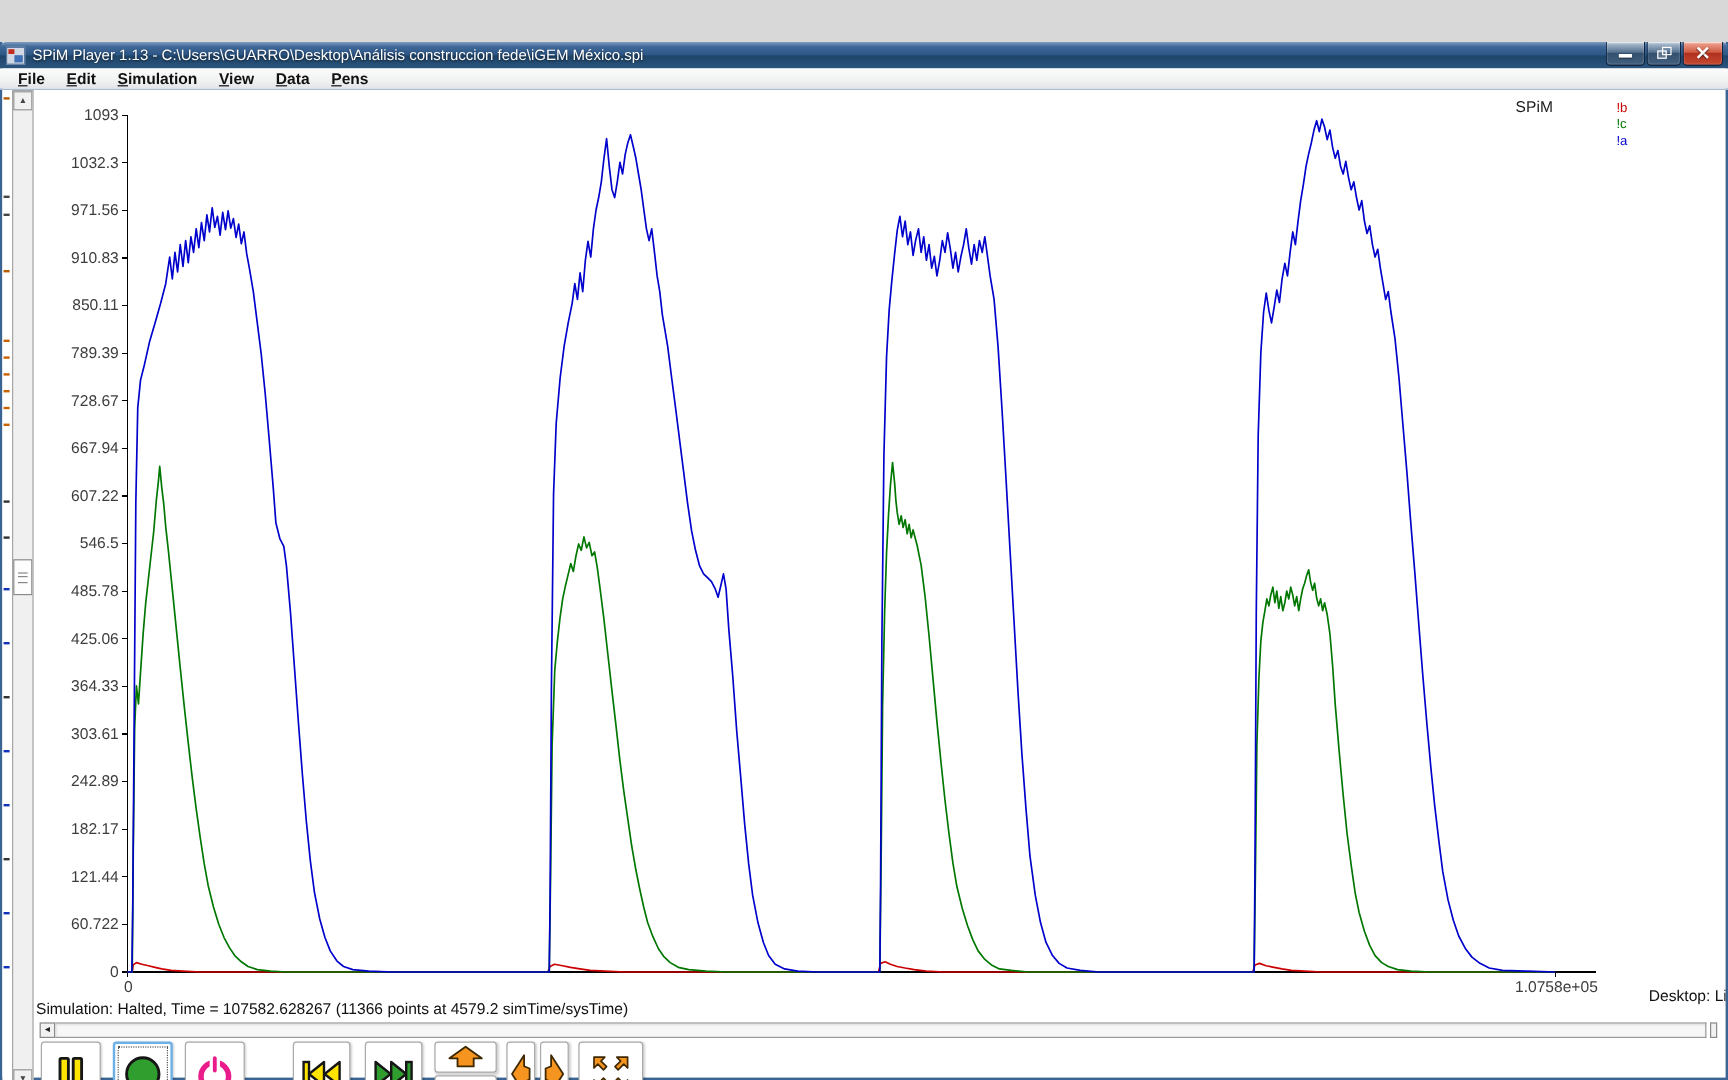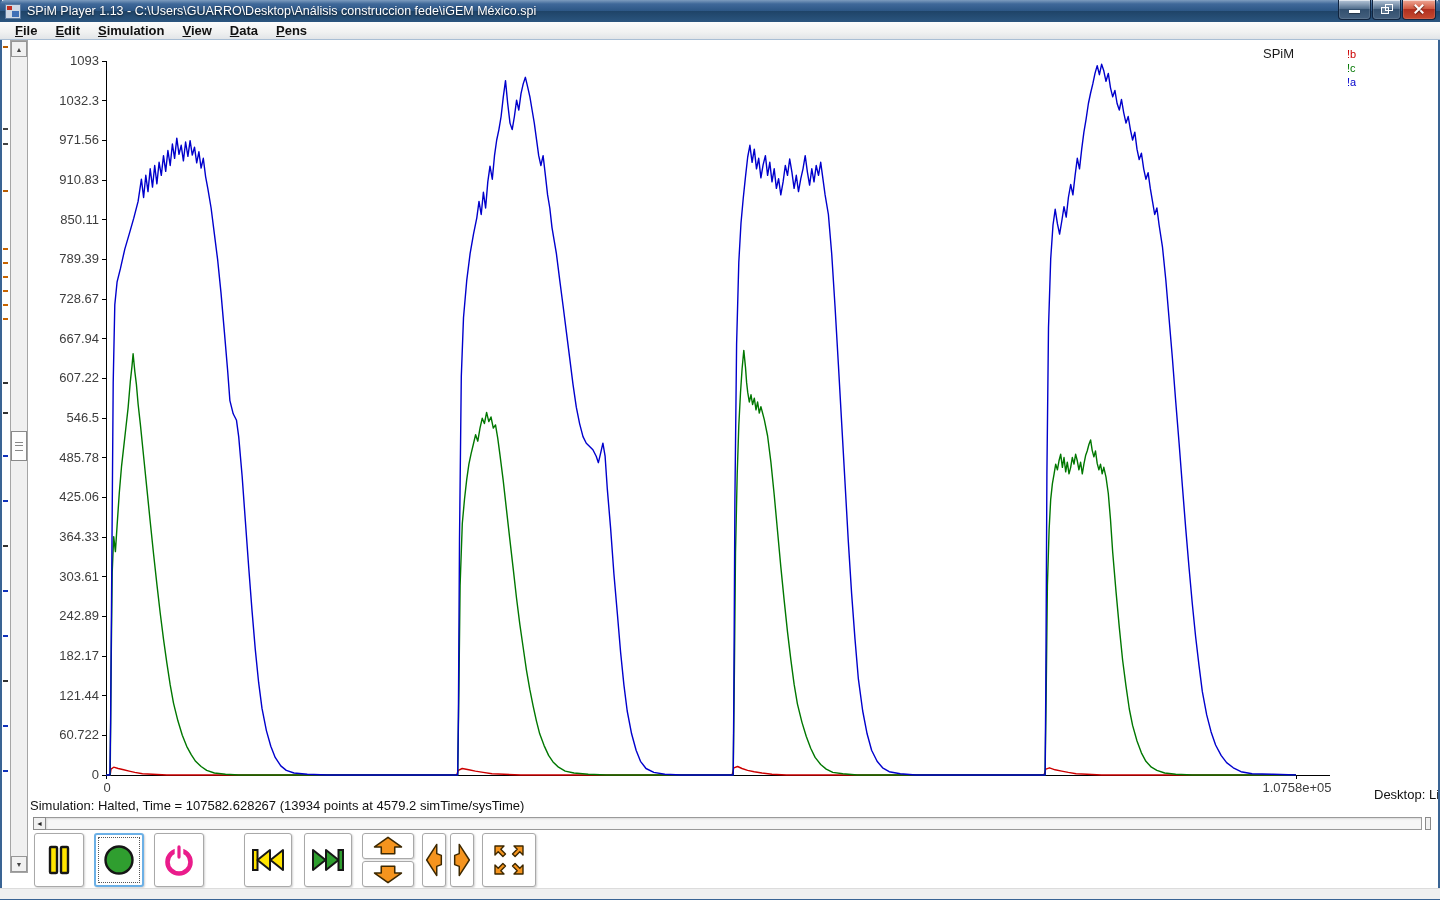--- a/index.html
+++ b/index.html
@@ -1,18 +1,18 @@
 <!DOCTYPE html>
 <html><head>
 <meta charset="utf-8">
 <style>
   html,body{margin:0;padding:0;width:1440px;height:900px;overflow:hidden;
     font-family:"Liberation Sans",sans-serif;background:#d8d8d8;}
   .window{position:absolute;inset:0;background:#fff;box-sizing:border-box;
-    border-left:2px solid #3a6494;border-right:2px solid #3a6494;border-bottom:2px solid #3a6494;}
+    border-left:2px solid #3a6494;border-right:2px solid #3a6494;border-bottom:2px solid #3a6494;margin-top:35px;}
   
   .titlebar{position:absolute;left:-2px;right:-2px;top:0;height:22px;
     background:linear-gradient(#7d9cbe 0%,#3f6899 18%,#2c5685 50%,#1f4468 52%,#2b557f 100%);
     display:flex;align-items:center;border-radius:5px 5px 0 0;padding-left:5px;box-sizing:border-box;}
   .app-icon{width:14px;height:13px;background:#cfd8e4;border:1px solid #5a7aa0;position:relative;flex:0 0 auto;}
   .app-icon:before{content:"";position:absolute;left:1px;top:1px;width:5px;height:4px;background:#c22d1f;}
   .app-icon:after{content:"";position:absolute;right:1px;bottom:1px;width:7px;height:6px;background:#3f6fb5;}
   .title-text{color:#fff;font-size:12.5px;margin-left:6px;white-space:nowrap;
     text-shadow:0 1px 2px rgba(0,0,0,.65);flex:1 1 auto;overflow:hidden;}
   .win-controls{display:flex;gap:1px;margin-right:4px;margin-top:-3px;}
@@ -183,21 +183,21 @@
       <text x="1267" y="752" text-anchor="middle" font-size="13" fill="#3d3d3d">1.0758e+05</text>
       <text x="1233" y="18" font-size="13" fill="#1a1a1a">SPiM</text>
       <text x="1317" y="18" font-size="11" fill="#cc0000">!b</text>
       <text x="1317" y="32" font-size="11" fill="#007700">!c</text>
       <text x="1317" y="46" font-size="11" fill="#0000cc">!a</text>
       <polyline points="76.0,735.0 80.2,735.0 81.0,729.1 83.7,727.2 88.2,728.5 93.7,729.8 99.2,731.1 104.8,732.4 112.5,733.7 122.5,734.3 136.8,735.0 426.6,735.0 428.3,730.4 432.2,728.5 438.8,729.8 445.4,731.1 453.2,732.4 462.0,733.7 474.2,734.3 490.8,735.0 702.1,735.0 703.8,727.8 707.6,726.5 712.0,728.5 717.6,730.4 724.2,731.7 731.9,733.0 741.9,734.3 756.3,735.0 1014.0,735.0 1015.8,729.1 1019.5,727.8 1025.1,729.8 1031.7,731.1 1038.3,732.4 1046.1,733.7 1057.1,734.3 1071.5,735.0 1266.0,735.0" fill="none" stroke="#cc0000" stroke-width="1.4" stroke-linejoin="round"></polyline>
       <polyline points="76.0,735.0 80.2,735.0 81.1,630.5 82.2,532.5 83.7,496.6 85.4,511.6 87.1,485.5 89.3,452.8 91.5,426.7 93.7,407.1 95.9,387.5 98.1,367.9 100.3,341.7 102.0,326.1 103.1,313.7 104.8,331.3 106.4,344.4 108.1,364.0 110.3,383.6 113.6,416.2 116.9,448.9 120.2,481.5 123.6,514.2 126.9,544.3 130.2,573.0 133.5,599.1 136.8,622.6 140.2,644.9 143.5,663.1 147.9,680.8 152.3,695.2 156.7,706.3 161.2,714.7 165.6,721.3 171.1,726.5 176.7,730.4 184.4,733.0 195.5,734.3 208.7,735.0 426.1,735.0 427.7,735.0 428.9,650.1 430.1,545.6 432.3,483.5 434.5,459.3 436.7,439.7 438.9,424.1 441.1,413.6 443.3,404.5 445.6,394.7 447.8,401.2 450.0,388.1 452.2,378.3 454.4,383.6 456.6,372.4 458.8,381.6 461.0,377.0 463.3,388.1 465.5,384.9 467.7,397.9 469.9,414.3 473.2,440.4 476.5,469.8 479.8,499.2 483.2,528.6 486.5,558.0 489.8,584.1 493.1,607.0 496.4,629.8 499.8,649.4 503.1,665.8 506.4,680.8 509.7,693.8 514.1,705.6 518.6,715.4 523.0,721.9 528.5,727.2 535.2,731.1 544.0,733.0 558.3,734.3 576.0,735.0 701.0,735.0 703.2,735.0 704.4,630.5 705.5,512.9 707.2,434.5 708.8,385.5 710.5,352.8 712.1,328.7 713.8,310.4 715.5,327.4 716.6,342.4 717.7,352.2 719.3,362.0 721.0,354.8 722.6,364.6 724.3,358.1 726.0,369.8 727.6,362.0 729.3,373.1 730.9,366.6 734.3,379.6 737.6,396.0 740.9,422.1 744.2,454.8 747.5,490.7 750.8,526.6 754.2,560.6 757.5,591.9 760.8,619.4 764.1,644.2 767.4,663.8 771.9,682.1 776.3,696.5 780.7,708.2 785.1,717.4 790.7,724.5 796.2,729.1 802.8,732.4 812.8,733.7 827.1,735.0 1012.9,735.0 1015.1,735.0 1016.3,643.5 1017.4,545.6 1019.1,490.0 1020.7,459.3 1022.4,443.7 1024.1,433.9 1025.7,424.1 1027.4,429.9 1029.0,420.8 1030.7,414.3 1032.4,427.3 1034.0,417.5 1035.7,431.9 1037.3,422.1 1039.0,433.9 1040.7,427.3 1042.3,417.5 1044.0,424.1 1045.6,414.3 1047.3,420.8 1048.9,429.9 1050.6,422.1 1052.3,433.9 1053.9,424.1 1055.6,415.6 1057.2,411.0 1058.9,404.5 1060.6,399.9 1062.2,410.3 1063.9,416.9 1065.5,411.0 1067.2,423.4 1068.9,429.9 1070.5,424.1 1072.2,433.9 1073.8,427.3 1076.0,437.1 1078.3,453.5 1080.5,479.6 1082.7,512.2 1086.0,551.4 1089.3,587.4 1092.6,620.0 1096.0,646.2 1099.3,669.0 1102.6,685.4 1107.0,701.0 1111.4,712.8 1115.9,721.3 1121.4,727.2 1126.9,730.4 1134.7,733.0 1145.7,734.3 1162.2,735.0 1266.0,735.0" fill="none" stroke="#007700" stroke-width="1.4" stroke-linejoin="round"></polyline>
       <polyline points="76.0,735.0 79.9,735.0 80.6,682.7 81.8,526.0 83.2,343.1 84.8,264.7 87.1,241.8 90.4,228.7 94.8,209.1 99.2,194.1 103.7,178.4 108.1,161.4 111.4,139.2 113.6,157.5 115.8,135.3 118.0,151.6 120.2,128.8 122.5,147.1 124.7,125.5 126.9,143.8 129.1,122.3 131.3,135.3 133.5,115.7 135.7,131.4 137.9,110.5 140.2,125.5 142.4,104.0 144.6,118.3 146.8,98.1 149.0,114.4 151.2,105.3 153.4,120.9 155.6,102.0 157.9,116.4 160.1,100.7 162.3,115.1 164.5,107.2 166.7,122.9 168.9,111.8 171.1,128.1 173.3,118.3 175.6,136.6 177.8,148.4 181.1,168.0 184.4,194.1 187.7,220.2 191.0,252.9 194.4,292.1 197.7,331.3 199.9,360.7 203.2,373.8 206.5,380.3 208.7,396.6 212.1,435.8 215.4,481.5 218.7,527.3 222.0,570.4 225.3,609.6 228.6,642.2 232.0,668.4 236.4,690.6 240.8,706.3 245.2,717.4 250.8,725.9 256.3,730.4 264.0,733.0 277.3,734.3 297.2,735.0 425.5,735.0 427.7,735.0 428.4,676.2 429.5,499.8 431.3,336.5 433.5,277.7 436.8,239.8 440.1,213.7 443.5,194.1 446.8,177.8 449.0,161.4 451.2,174.5 453.4,152.3 455.6,168.0 457.8,141.9 460.0,126.2 462.3,139.2 464.5,115.7 466.7,100.0 468.9,89.6 471.1,76.5 473.3,56.9 475.5,40.6 477.7,63.5 480.0,83.1 482.2,89.6 484.4,76.5 486.6,60.2 488.8,70.0 491.0,53.7 493.2,43.9 495.4,37.3 497.7,47.1 499.9,56.9 502.1,70.0 504.3,83.1 506.5,99.4 508.7,115.7 510.9,125.5 513.1,115.7 515.4,135.3 517.6,154.9 519.8,168.0 522.0,187.6 524.2,200.6 526.4,213.7 529.7,239.8 533.1,266.0 536.4,292.1 539.7,318.2 543.0,344.4 546.3,367.2 549.6,383.6 553.0,396.6 556.3,403.2 559.6,406.4 562.9,409.7 566.2,416.2 568.4,422.7 570.7,412.9 572.9,403.2 575.1,416.2 577.3,448.9 580.6,488.1 583.9,533.8 587.3,573.0 590.6,612.2 593.9,644.9 597.2,671.0 601.6,693.8 606.1,710.2 610.5,721.3 616.0,728.5 623.8,732.4 634.8,734.3 651.2,735.0 701.0,735.0 703.2,735.0 703.8,663.1 704.9,460.6 706.6,303.9 708.8,222.2 711.0,183.0 713.2,158.8 715.5,136.6 717.7,117.0 719.9,105.3 722.1,122.3 724.3,109.2 726.5,128.8 728.7,118.3 730.9,137.9 733.1,124.9 735.4,115.7 737.6,135.3 739.8,122.3 742.0,141.9 744.2,128.8 746.4,148.4 748.6,138.6 750.8,154.9 753.1,141.9 755.3,125.5 757.5,135.3 759.7,119.0 761.9,132.1 764.1,148.4 766.3,135.3 768.5,151.6 770.8,138.6 773.0,128.8 775.2,115.7 777.4,132.1 779.6,145.1 781.8,128.8 784.0,141.9 786.2,125.5 788.5,135.3 790.7,122.3 792.9,138.6 795.1,154.9 798.4,174.5 801.7,213.7 805.0,266.0 808.4,324.8 811.7,383.6 815.0,442.3 818.3,501.1 821.6,553.4 825.0,599.1 828.3,638.3 832.7,671.0 837.1,693.8 841.6,710.2 847.1,721.3 852.6,727.8 859.2,731.7 870.3,733.7 885.7,735.0 1012.9,735.0 1015.1,735.0 1015.8,650.1 1016.9,434.5 1018.5,287.5 1020.7,218.9 1023.0,185.0 1025.2,169.3 1027.4,183.7 1029.6,194.1 1031.8,181.0 1034.0,166.7 1036.2,177.1 1038.4,157.5 1040.7,144.5 1042.9,154.9 1045.1,135.3 1047.3,118.3 1049.5,128.8 1051.7,109.2 1053.9,92.2 1056.1,79.1 1058.4,63.5 1060.6,53.0 1062.8,43.9 1065.0,33.4 1067.2,25.6 1069.4,34.7 1071.6,24.3 1073.8,30.8 1076.0,41.3 1078.3,33.4 1080.5,47.8 1082.7,56.9 1084.9,50.4 1087.1,63.5 1089.3,70.0 1091.5,59.5 1093.7,72.6 1096.0,83.1 1098.2,76.5 1100.4,89.6 1102.6,100.0 1104.8,92.2 1107.0,109.2 1109.2,119.6 1111.4,113.1 1113.7,128.8 1115.9,139.2 1118.1,132.7 1120.3,148.4 1122.5,161.4 1124.7,174.5 1126.9,168.0 1129.1,185.0 1132.5,207.2 1135.8,239.8 1139.1,279.0 1142.4,318.2 1145.7,361.3 1149.1,403.2 1152.4,446.3 1155.7,488.1 1159.0,527.3 1162.3,563.8 1165.6,596.5 1169.0,625.3 1172.3,651.4 1176.7,674.9 1181.1,691.9 1185.6,705.0 1191.1,715.4 1196.6,722.6 1203.3,727.8 1211.0,731.7 1222.1,733.7 1243.0,734.3 1266.0,735.0" fill="none" stroke="#0000cc" stroke-width="1.4" stroke-linejoin="round"></polyline>
     </svg>
 
-  <div class="status-text">Simulation: Halted, Time = 107582.628267 (13934 points at 4579.2 simTime/sysTime)</div>
+  <div class="status-text">Simulation: Halted, Time = 107582.628267 (11366 points at 4579.2 simTime/sysTime)</div>
   <div class="plotting-text">Desktop: Liv</div>
 
   <div class="hscroll">
     <div class="hs-btn">◄</div>
     <div class="hs-track"></div>
     <div class="hs-frag"></div>
   </div>
 
   <div class="tb" style="left:32px;width:50px;">
     <svg width="40" height="40" viewBox="0 0 40 40">

